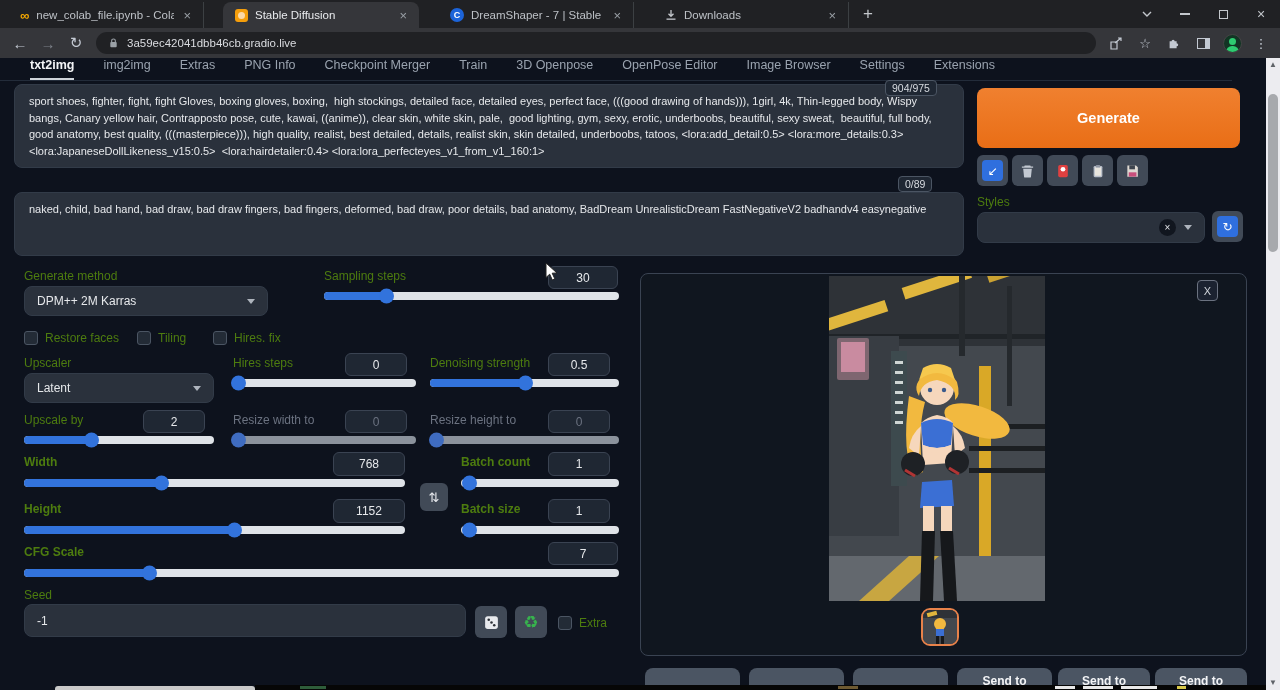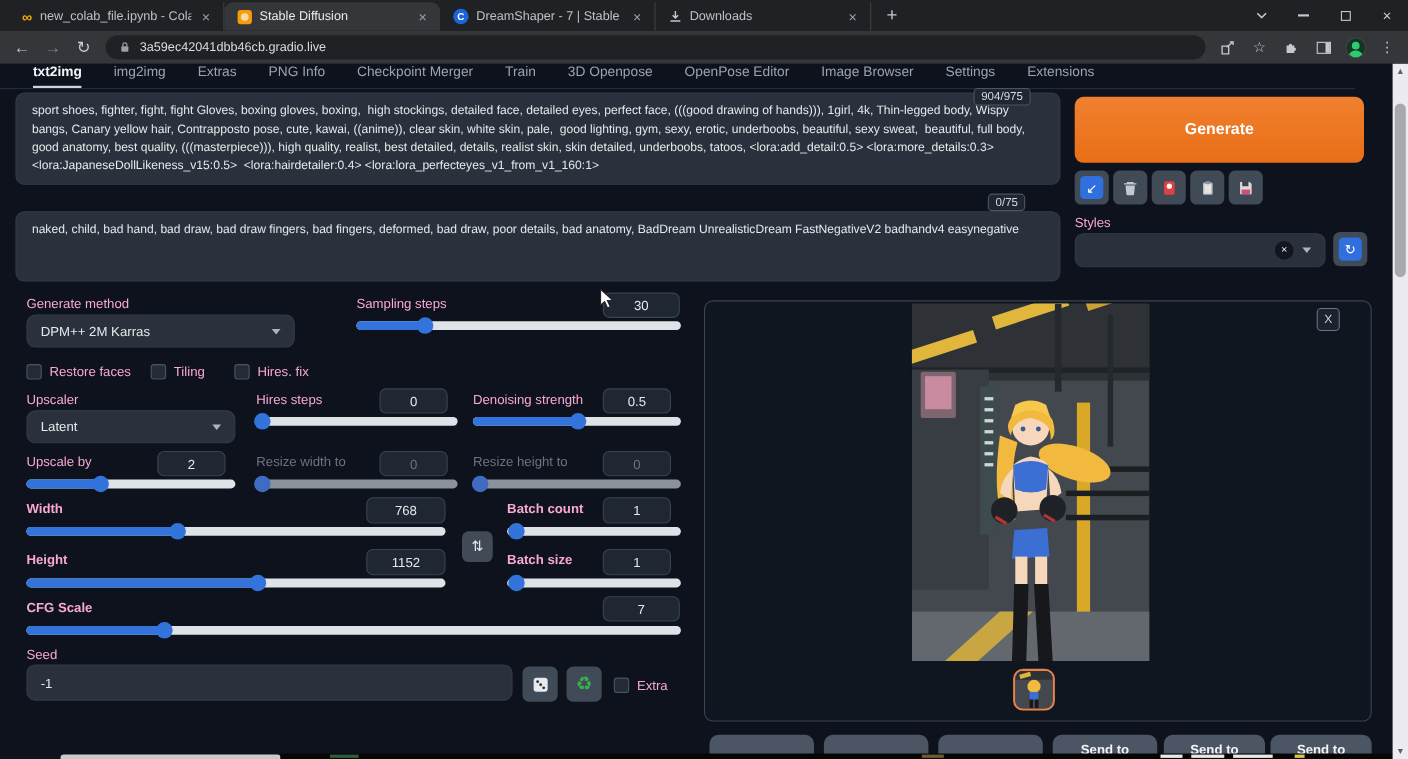--- a/index.html
+++ b/index.html
@@ -3,21 +3,21 @@
 <meta charset="utf-8">
 <style>
   * { margin:0; padding:0; box-sizing:border-box; }
   html,body { width:1280px; height:690px; overflow:hidden; background:#0d121d;
               font-family:"Liberation Sans","DejaVu Sans",sans-serif; }
   .abs { position:absolute; }
 
   
   .tabstrip { left:0; top:0; width:1280px; height:28px; background:#202124; display:flex; align-items:flex-end; }
   .btab { height:26px; display:flex; align-items:center; gap:7px; padding:0 10px 0 12px; width:196px;
-          color:#bdc1c6; font-size:11.5px; border-right:1px solid #3c4043; }
+          color:#bdc1c6; font-size:11.5px; border-right:1px solid #3c4043;margin-left:19px; }
   .btab.active { background:#35363a; border-radius:8px 8px 0 0; color:#e8eaed; border-right:none; }
   .btab .title { white-space:nowrap; overflow:hidden; text-overflow:clip; flex:1; }
   .btab .tclose { color:#9aa0a6; font-size:13px; flex:0 0 auto; padding:0 2px; }
   .newtab { color:#c3c7cc; font-size:17px; margin-left:14px; padding-bottom:4px; }
   .winctl { position:absolute; right:0; top:0; height:28px; display:flex; align-items:center; }
   .winctl > div { width:38px; height:28px; display:flex; align-items:center; justify-content:center; color:#c3c7cc; }
   .ic-colab { color:#f9ab00; font-weight:bold; font-size:13px; }
   .ic-gradio { width:13px; height:13px; border-radius:3px; background:#f59e0b; position:relative; }
   .ic-gradio:after { content:""; position:absolute; inset:3px; border-radius:50%; background:#fcd9a8; }
   .ic-civitai { width:14px; height:14px; border-radius:50%; background:#1c64d9; color:#fff; font-size:9px; font-weight:bold;
@@ -50,21 +50,21 @@
   .counterbadge { background:#1f2733; border:1px solid #4b5563; border-radius:4px; color:#d7dbe0;
                   font-size:10.5px; padding:1px 6px; z-index:5; }
 
   .generate { background:linear-gradient(#f0802f,#e96e16); border-radius:8px; color:#fff; font-weight:bold;
               font-size:14.5px; display:flex; align-items:center; justify-content:center; }
 
   .minibtn { width:31px; height:31px; background:#414a57; border-radius:6px; display:flex; align-items:center; justify-content:center; }
   .bluechip { width:21px; height:21px; background:#2f6fde; border-radius:4px; color:#fff; font-size:12px;
               display:flex; align-items:center; justify-content:center; }
 
-  .label { color:#f9a8d4; font-size:12px; }
+  .label { color:#4d7c0f; font-size:12px; }
   .label.dim { color:#6b7280; }
 
   .dropdown { background:#2a313c; border:1px solid #323b48; border-radius:8px; color:#e6e8eb; font-size:12px;
               display:flex; align-items:center; padding:0 12px; }
   .dropdown .caret { margin-left:auto; width:0; height:0; border-left:4px solid transparent; border-right:4px solid transparent;
                      border-top:5px solid #aeb4bd; }
 
   .numbox { background:#1f2733; border:1px solid #3a4352; border-radius:6px; color:#e6e8eb; font-size:12px;
             display:flex; align-items:center; justify-content:center; }
   .numbox.dim { color:#6b7280; }
@@ -198,21 +198,21 @@
   </div>
 
   <div class="abs" style="left:14px;top:26px;width:950px;height:84px">
     <textarea class="prompt" spellcheck="false" style="">sport shoes, fighter, fight, fight Gloves, boxing gloves, boxing,  high stockings, detailed face, detailed eyes, perfect face, (((good drawing of hands))), 1girl, 4k, Thin-legged body, Wispy bangs, Canary yellow hair, Contrapposto pose, cute, kawai, ((anime)), clear skin, white skin, pale,  good lighting, gym, sexy, erotic, underboobs, beautiful, sexy sweat,  beautiful, full body, good anatomy, best quality, (((masterpiece))), high quality, realist, best detailed, details, realist skin, skin detailed, underboobs, tatoos, &lt;lora:add_detail:0.5&gt; &lt;lora:more_details:0.3&gt; &lt;lora:JapaneseDollLikeness_v15:0.5&gt;  &lt;lora:hairdetailer:0.4&gt; &lt;lora:lora_perfecteyes_v1_from_v1_160:1&gt;</textarea>
   </div>
   <div class="abs counterbadge" style="left:885px;top:22px">904/975</div>
 
   <div class="abs" style="left:14px;top:134px;width:950px;height:64px">
     <textarea class="prompt" spellcheck="false" style="">naked, child, bad hand, bad draw, bad draw fingers, bad fingers, deformed, bad draw, poor details, bad anatomy, BadDream UnrealisticDream FastNegativeV2 badhandv4 easynegative</textarea>
   </div>
-  <div class="abs counterbadge" style="left:898px;top:118px">0/75</div>
+  <div class="abs counterbadge" style="left:898px;top:118px">0/89</div>
 
   <div class="abs generate" style="left:977px;top:30px;width:263px;height:60px">Generate</div>
 
   <div class="abs" style="left:977px;top:97px;display:flex;gap:4px">
     <div class="minibtn">
       <span class="bluechip">↙</span>
     </div>
     <div class="minibtn">
       <svg width="15" height="16" viewBox="0 0 16 16">
           <path fill="#c3c9d2" d="M5 2.2h6l.5 1H14v1.4H2V3.2h2.5z"></path>

